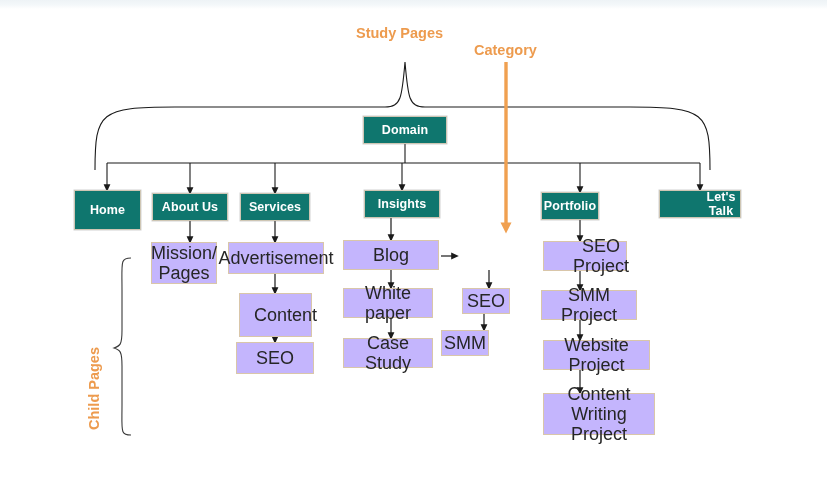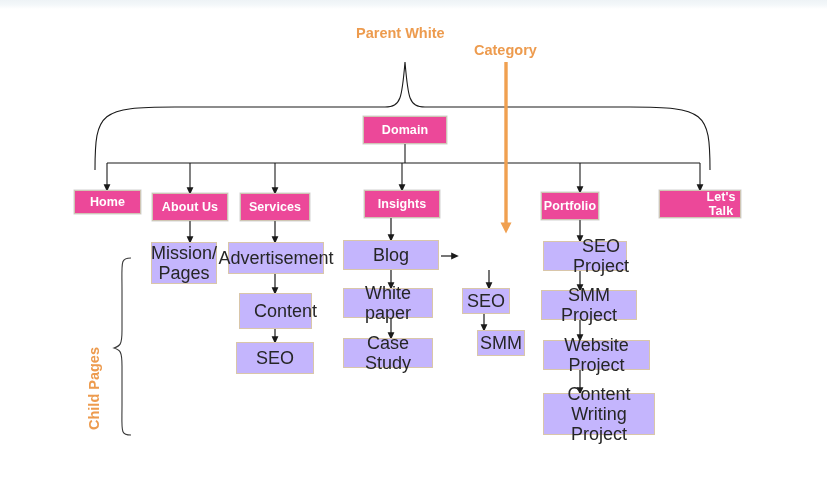--- a/index.html
+++ b/index.html
@@ -23,21 +23,21 @@
 
   
   .node{
     position:absolute;
     box-sizing:border-box;
     display:flex;align-items:center;justify-content:center;
     text-align:center;
     line-height:1.12;
   }
   .parent-node{
-    background:#ec4899;
+    background:#0f766e;
     border:1px solid #cfc6b4;
     color:#ffffff;
     font-weight:bold;
     font-size:12.5px;
     letter-spacing:.1px;
     box-shadow:0 0 0 0.5px rgba(120,120,120,.35);
   }
   .child-node{
     background:#c4b5fd;
     border:1px solid #d9c6a9;
@@ -127,31 +127,31 @@
     </g>
 
     <g fill="none" stroke="#3a3a3a" stroke-width="1.1">
       <path d="M131,258 C120,258 122,262 122,290
                L122,330 C122,345 120,346 114,348
                C120,350 122,351 122,366 L122,405
                C122,431 120,435 131,435"></path>
     </g>
   </svg>
 
-  <div class="annot" style="left:356px;top:25px;">Parent White</div>
+  <div class="annot" style="left:356px;top:25px;">Study Pages</div>
 
   <div class="annot" style="left:474px;top:42px;">Category</div>
 
   <div class="annot-vertical" style="left:86px;top:430px;">Child Pages</div>
 
   <div class="node parent-node" style="left:363px;top:116px;width:84px;height:28px;">
     <span>Domain</span>
   </div>
 
-  <div class="node parent-node" style="left:74px;top:190px;width:67px;height:24px;">
+  <div class="node parent-node" style="left:74px;top:190px;width:67px;height:40px;">
     <span>Home</span>
   </div>
 
   <div class="node parent-node" style="left:152px;top:193px;width:76px;height:28px;">
     <span>About Us</span>
   </div>
 
   <div class="node parent-node" style="left:240px;top:193px;width:70px;height:28px;">
     <span>Services</span>
   </div>
@@ -170,21 +170,21 @@
 
   <div class="node child-node" style="left:151px;top:242px;width:66px;height:42px;flex-direction:column;">
     <span>Mission/</span>
     <span>Pages</span>
   </div>
 
   <div class="node child-node" style="left:228px;top:242px;width:96px;height:32px;">
     <span>Advertisement</span>
   </div>
 
-  <div class="node child-node" style="left:239px;top:293px;width:73px;height:36px;padding-left:20px;">
+  <div class="node child-node" style="left:239px;top:293px;width:73px;height:44px;padding-left:20px;">
     <span>Content</span>
   </div>
 
   <div class="node child-node" style="left:236px;top:342px;width:78px;height:32px;">
     <span>SEO</span>
   </div>
 
   <div class="node child-node" style="left:343px;top:240px;width:96px;height:30px;">
     <span>Blog</span>
   </div>
@@ -195,21 +195,21 @@
 
   <div class="node child-node" style="left:343px;top:338px;width:90px;height:30px;">
     <span>Case Study</span>
   </div>
 
 
   <div class="node child-node" style="left:462px;top:288px;width:48px;height:26px;">
     <span>SEO</span>
   </div>
 
-  <div class="node child-node" style="left:477px;top:330px;width:48px;height:26px;">
+  <div class="node child-node" style="left:441px;top:330px;width:48px;height:26px;">
     <span>SMM</span>
   </div>
 
   <div class="node child-node" style="left:543px;top:241px;width:84px;height:30px;padding-left:32px;">
     <span>SEO Project</span>
   </div>
 
   <div class="node child-node" style="left:541px;top:290px;width:96px;height:30px;">
     <span>SMM Project</span>
   </div>

